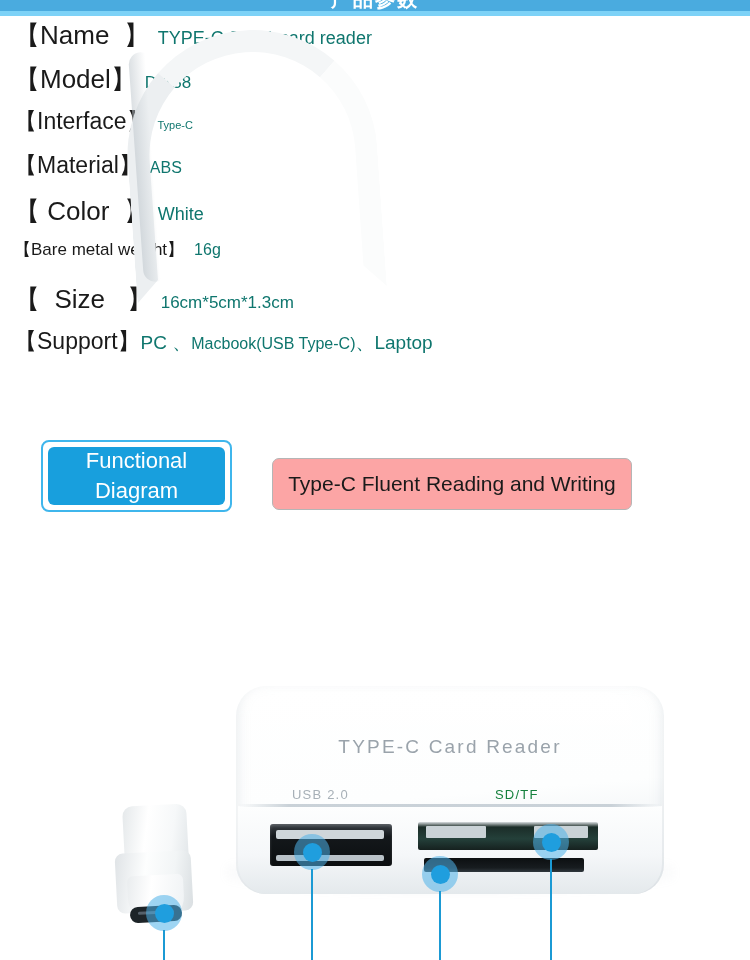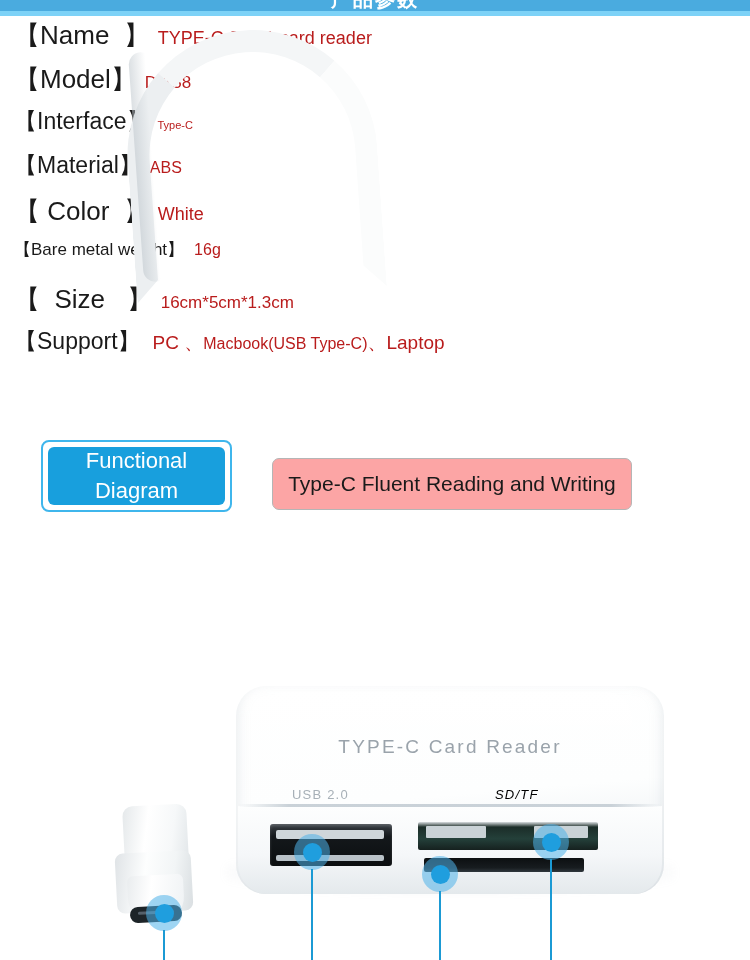--- a/index.html
+++ b/index.html
@@ -67,21 +67,21 @@
     align-items: baseline;
     padding-left: 14px;
     box-sizing: border-box;
   }
   .spec-label {
     color: #1a1a1a;
     white-space: pre;
     font-weight: 400;
   }
   .spec-value {
-    color: #b91c1c;
+    color: #0f766e;
     white-space: pre;
     margin-left: 8px;
     text-align: right;
   }
 
   
   .r-name  .spec-label { font-size: 26px; }
   .r-name  .spec-value { font-size: 18px; }
   .r-model .spec-label { font-size: 26px; }
   .r-model .spec-value { font-size: 17px; }
@@ -89,21 +89,21 @@
   .r-interface .spec-value { font-size: 11px; }
   .r-material  .spec-label { font-size: 23px; }
   .r-material  .spec-value { font-size: 16px; }
   .r-color .spec-label { font-size: 26px; }
   .r-color .spec-value { font-size: 18px; }
   .r-weight .spec-label { font-size: 17px; }
   .r-weight .spec-value { font-size: 16px; margin-left: 10px; }
   .r-size  .spec-label { font-size: 26px; }
   .r-size  .spec-value { font-size: 17px; }
   .r-support .spec-label { font-size: 23px; }
-  .r-support .spec-value { font-size: 19px; margin-left: 12px; }
+  .r-support .spec-value { font-size: 19px; margin-left: 0; }
   .r-support .spec-value .sub { font-size: 16px; }
 
   
   .badge-row {
     position: absolute;
     left: 0; top: 440px;
     width: 750px;
     height: 92px;
   }
   .fn-badge {
@@ -284,23 +284,22 @@
     font-size: 13px;
     letter-spacing: 1.2px;
     color: #a7b0b7;
     white-space: nowrap;
   }
   .hub-text-sdtf {
     position: absolute;
     left: 495px; top: 787px;
     font-size: 13px;
     letter-spacing: 1.2px;
-    color: #000000;
+    color: #15803d;
     white-space: nowrap;
-    font-style: italic;
   }
   
   .port-usb {
     position: absolute;
     left: 270px; top: 824px;
     width: 122px;
     height: 42px;
     background: linear-gradient(180deg, #3a4046 0%, #14181b 30%, #0b0e10 100%);
     border-radius: 3px;
     box-shadow: inset 0 2px 3px rgba(255,255,255,0.18);

